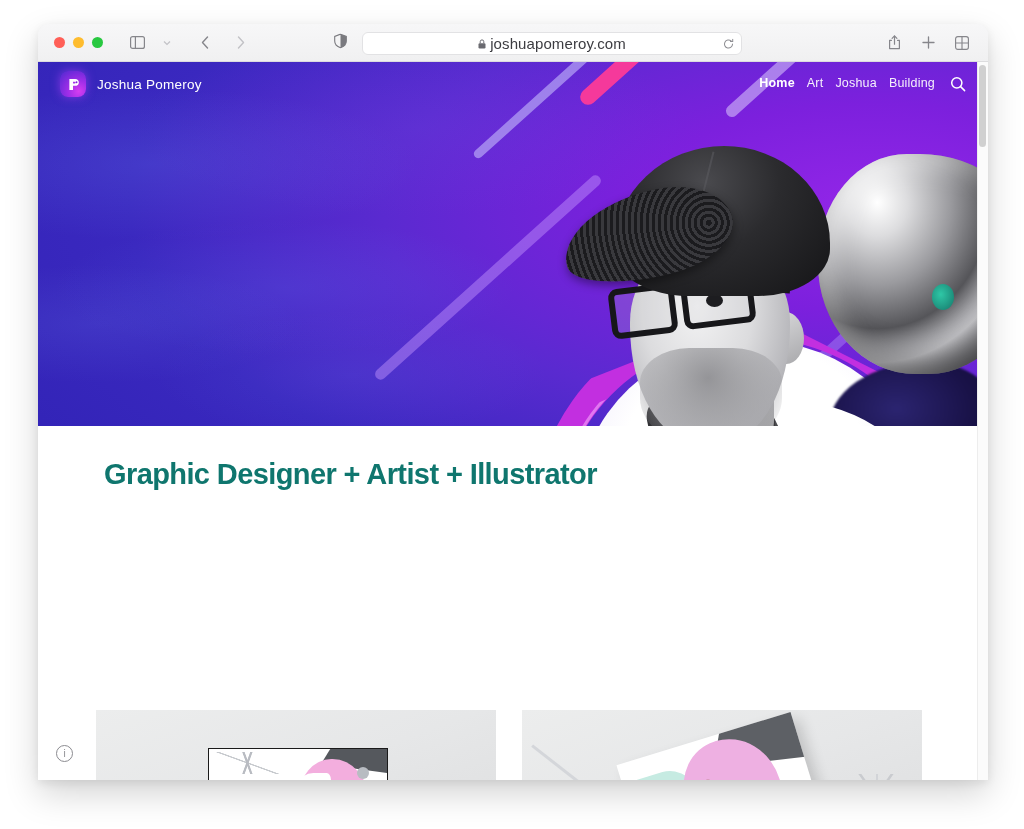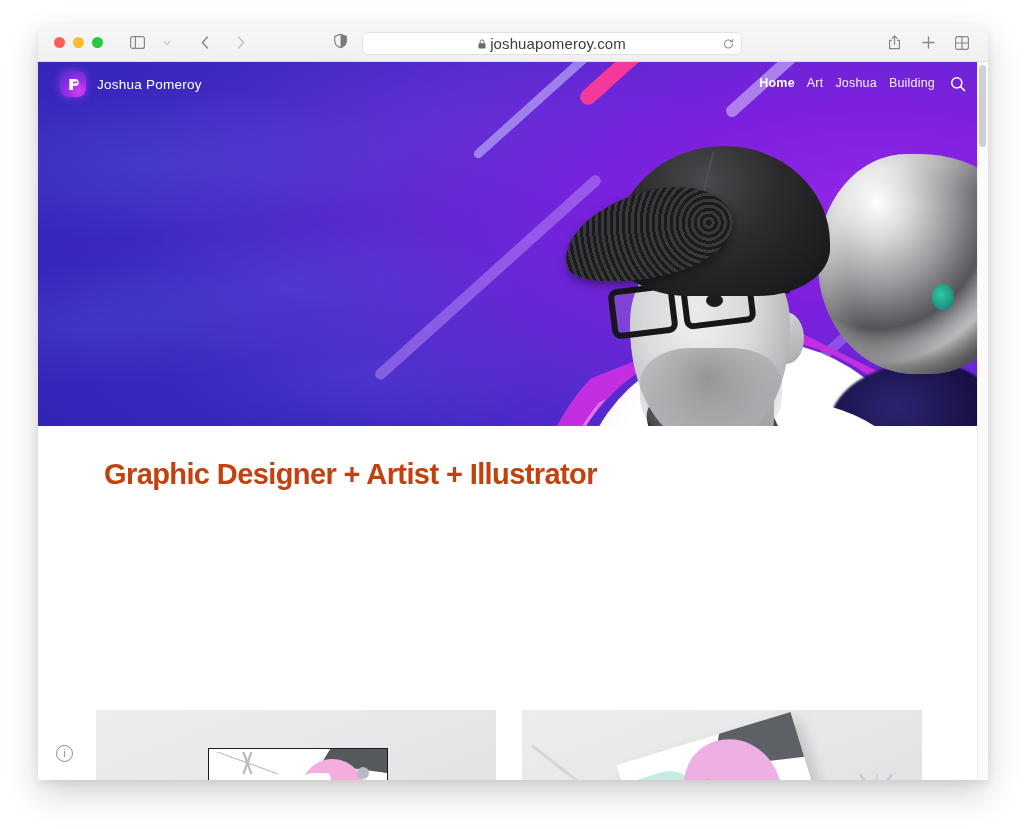--- a/index.html
+++ b/index.html
@@ -174,21 +174,21 @@
     white-space: pre-line;
   }
 
   
   #intro-section {
     position: relative;
     background: #ffffff;
     padding: 32px 0 0 66px;
   }
   #intro-heading {
-    color: #c2410c;
+    color: #0f766e;
     font-size: 29px;
     font-weight: 700;
     letter-spacing: -.6px;
   }
 
   
   #cards {
     position: absolute;
     left: 58px; top: 648px;
     display: flex; gap: 26px;

